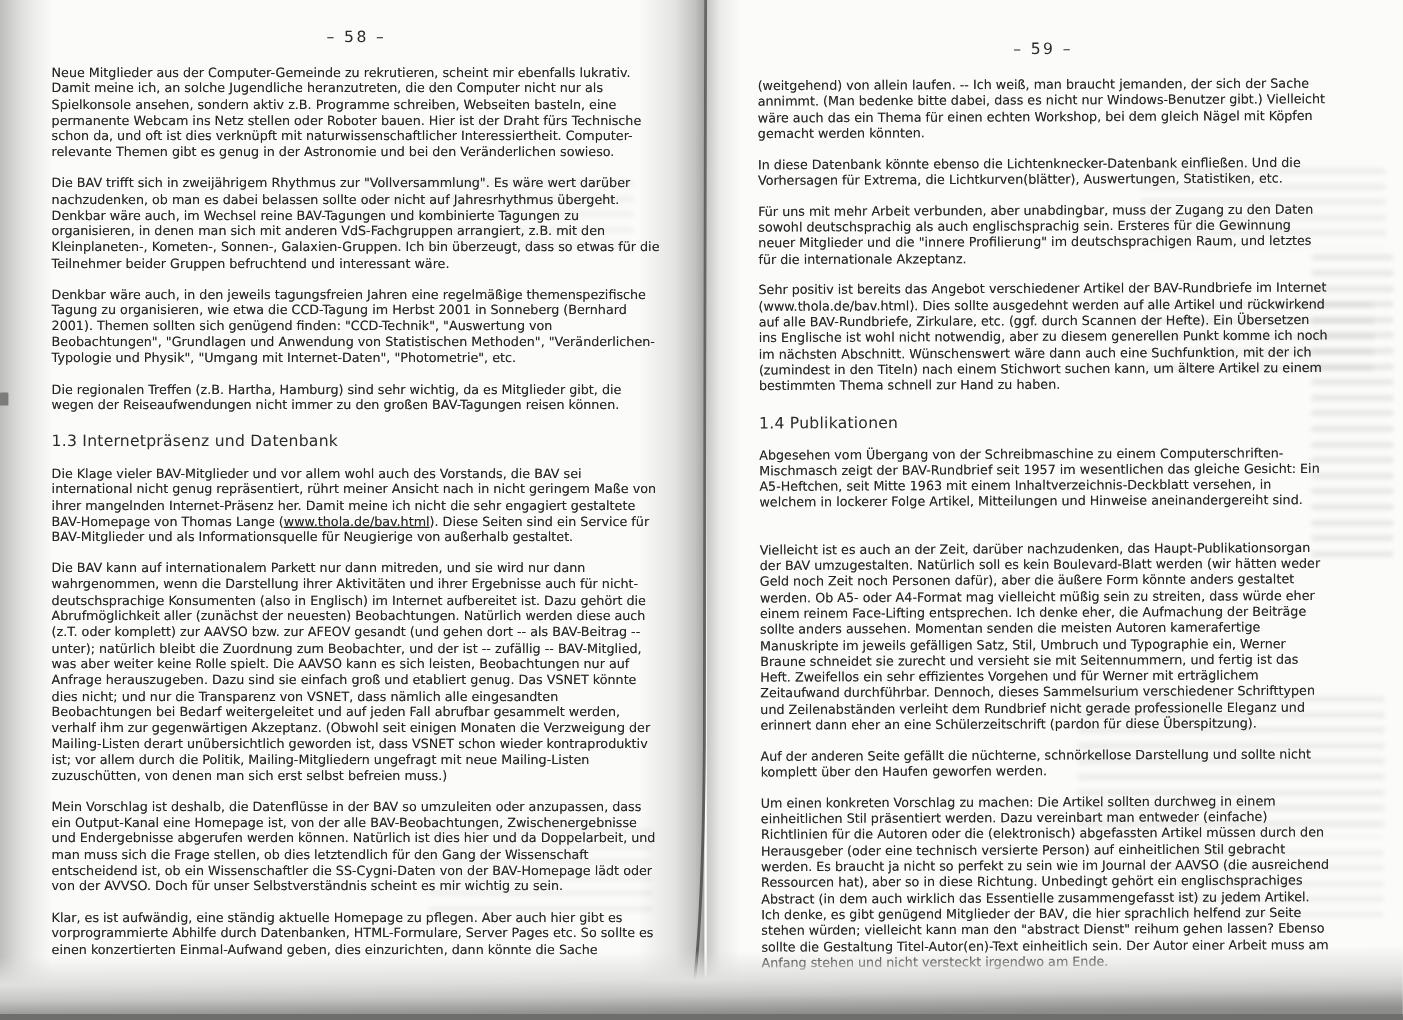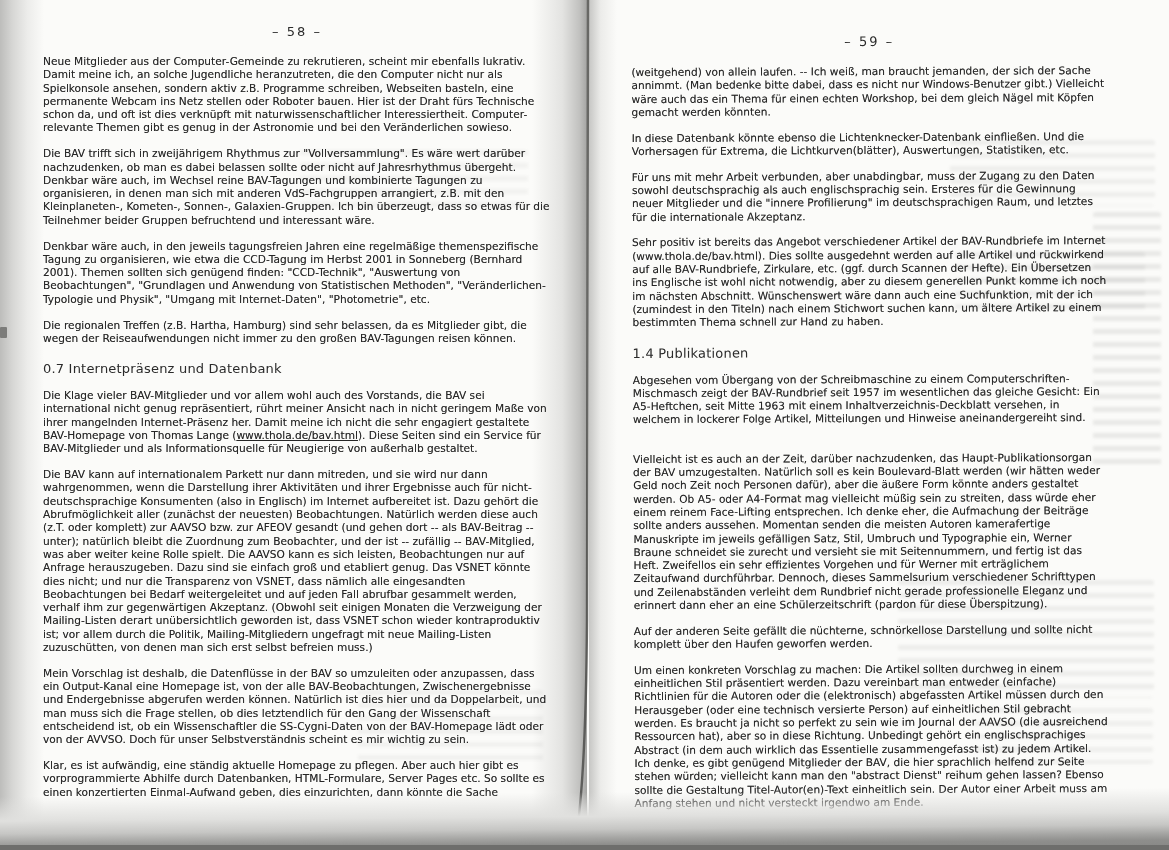--- a/index.html
+++ b/index.html
@@ -97,22 +97,22 @@
   <div class="bleed bleed-4"></div>
   <div class="bleed bleed-5"></div>
   <div class="bleed bleed-6"></div>
   <div class="bleed bleed-7"></div>
 
   <div class="page page-left">
     <div class="pagenum">–  58  –</div>
     <p>Neue Mitglieder aus der Computer-Gemeinde zu rekrutieren, scheint mir ebenfalls lukrativ. Damit meine ich, an solche Jugendliche heranzutreten, die den Computer nicht nur als Spielkonsole ansehen, sondern aktiv z.B. Programme schreiben, Webseiten basteln, eine permanente Webcam ins Netz stellen oder Roboter bauen. Hier ist der Draht fürs Technische schon da, und oft ist dies verknüpft mit naturwissenschaftlicher Interessiertheit. Computer-relevante Themen gibt es genug in der Astronomie und bei den Veränderlichen sowieso.</p>
     <p>Die BAV trifft sich in zweijährigem Rhythmus zur "Vollversammlung". Es wäre wert darüber nachzudenken, ob man es dabei belassen sollte oder nicht auf Jahresrhythmus übergeht. Denkbar wäre auch, im Wechsel reine BAV-Tagungen und kombinierte Tagungen zu organisieren, in denen man sich mit anderen VdS-Fachgruppen arrangiert, z.B. mit den Kleinplaneten-, Kometen-, Sonnen-, Galaxien-Gruppen. Ich bin überzeugt, dass so etwas für die Teilnehmer beider Gruppen befruchtend und interessant wäre.</p>
     <p>Denkbar wäre auch, in den jeweils tagungsfreien Jahren eine regelmäßige themenspezifische Tagung zu organisieren, wie etwa die CCD-Tagung im Herbst 2001 in Sonneberg (Bernhard 2001). Themen sollten sich genügend finden: "CCD-Technik", "Auswertung von Beobachtungen", "Grundlagen und Anwendung von Statistischen Methoden", "Veränderlichen-Typologie und Physik", "Umgang mit Internet-Daten", "Photometrie", etc.</p>
-    <p>Die regionalen Treffen (z.B. Hartha, Hamburg) sind sehr belassen, da es Mitglieder gibt, die wegen der Reiseaufwendungen nicht immer zu den großen BAV-Tagungen reisen können.</p>
-    <h2 class="h-section">0.7 Internetpräsenz und Datenbank</h2>
+    <p>Die regionalen Treffen (z.B. Hartha, Hamburg) sind sehr wichtig, da es Mitglieder gibt, die wegen der Reiseaufwendungen nicht immer zu den großen BAV-Tagungen reisen können.</p>
+    <h2 class="h-section">1.3 Internetpräsenz und Datenbank</h2>
     <p><span>Die Klage vieler BAV-Mitglieder und vor allem wohl auch des Vorstands, die BAV sei international nicht genug repräsentiert, rührt meiner Ansicht nach in nicht geringem Maße von ihrer mangelnden Internet-Präsenz her. Damit meine ich nicht die sehr engagiert gestaltete BAV-Homepage von Thomas Lange (</span><span class="u">www.thola.de/bav.html</span><span>). Diese Seiten sind ein Service für BAV-Mitglieder und als Informationsquelle für Neugierige von außerhalb gestaltet.</span></p>
     <p>Die BAV kann auf internationalem Parkett nur dann mitreden, und sie wird nur dann wahrgenommen, wenn die Darstellung ihrer Aktivitäten und ihrer Ergebnisse auch für nicht-deutschsprachige Konsumenten (also in Englisch) im Internet aufbereitet ist. Dazu gehört die Abrufmöglichkeit aller (zunächst der neuesten) Beobachtungen. Natürlich werden diese auch (z.T. oder komplett) zur AAVSO bzw. zur AFEOV gesandt (und gehen dort -- als BAV-Beitrag -- unter); natürlich bleibt die Zuordnung zum Beobachter, und der ist -- zufällig -- BAV-Mitglied, was aber weiter keine Rolle spielt. Die AAVSO kann es sich leisten, Beobachtungen nur auf Anfrage herauszugeben. Dazu sind sie einfach groß und etabliert genug. Das VSNET könnte dies nicht; und nur die Transparenz von VSNET, dass nämlich alle eingesandten Beobachtungen bei Bedarf weitergeleitet und auf jeden Fall abrufbar gesammelt werden, verhalf ihm zur gegenwärtigen Akzeptanz. (Obwohl seit einigen Monaten die Verzweigung der Mailing-Listen derart unübersichtlich geworden ist, dass VSNET schon wieder kontraproduktiv ist; vor allem durch die Politik, Mailing-Mitgliedern ungefragt mit neue Mailing-Listen zuzuschütten, von denen man sich erst selbst befreien muss.)</p>
     <p>Mein Vorschlag ist deshalb, die Datenflüsse in der BAV so umzuleiten oder anzupassen, dass ein Output-Kanal eine Homepage ist, von der alle BAV-Beobachtungen, Zwischenergebnisse und Endergebnisse abgerufen werden können. Natürlich ist dies hier und da Doppelarbeit, und man muss sich die Frage stellen, ob dies letztendlich für den Gang der Wissenschaft entscheidend ist, ob ein Wissenschaftler die SS-Cygni-Daten von der BAV-Homepage lädt oder von der AVVSO. Doch für unser Selbstverständnis scheint es mir wichtig zu sein.</p>
     <p>Klar, es ist aufwändig, eine ständig aktuelle Homepage zu pflegen. Aber auch hier gibt es vorprogrammierte Abhilfe durch Datenbanken, HTML-Formulare, Server Pages etc. So sollte es einen konzertierten Einmal-Aufwand geben, dies einzurichten, dann könnte die Sache</p>
   </div>
 
   <div class="page page-right">
     <div class="pagenum">–  59  –</div>
     <p>(weitgehend) von allein laufen. -- Ich weiß, man braucht jemanden, der sich der Sache annimmt. (Man bedenke bitte dabei, dass es nicht nur Windows-Benutzer gibt.) Vielleicht wäre auch das ein Thema für einen echten Workshop, bei dem gleich Nägel mit Köpfen gemacht werden könnten.</p>
     <p>In diese Datenbank könnte ebenso die Lichtenknecker-Datenbank einfließen. Und die Vorhersagen für Extrema, die Lichtkurven(blätter), Auswertungen, Statistiken, etc.</p>

